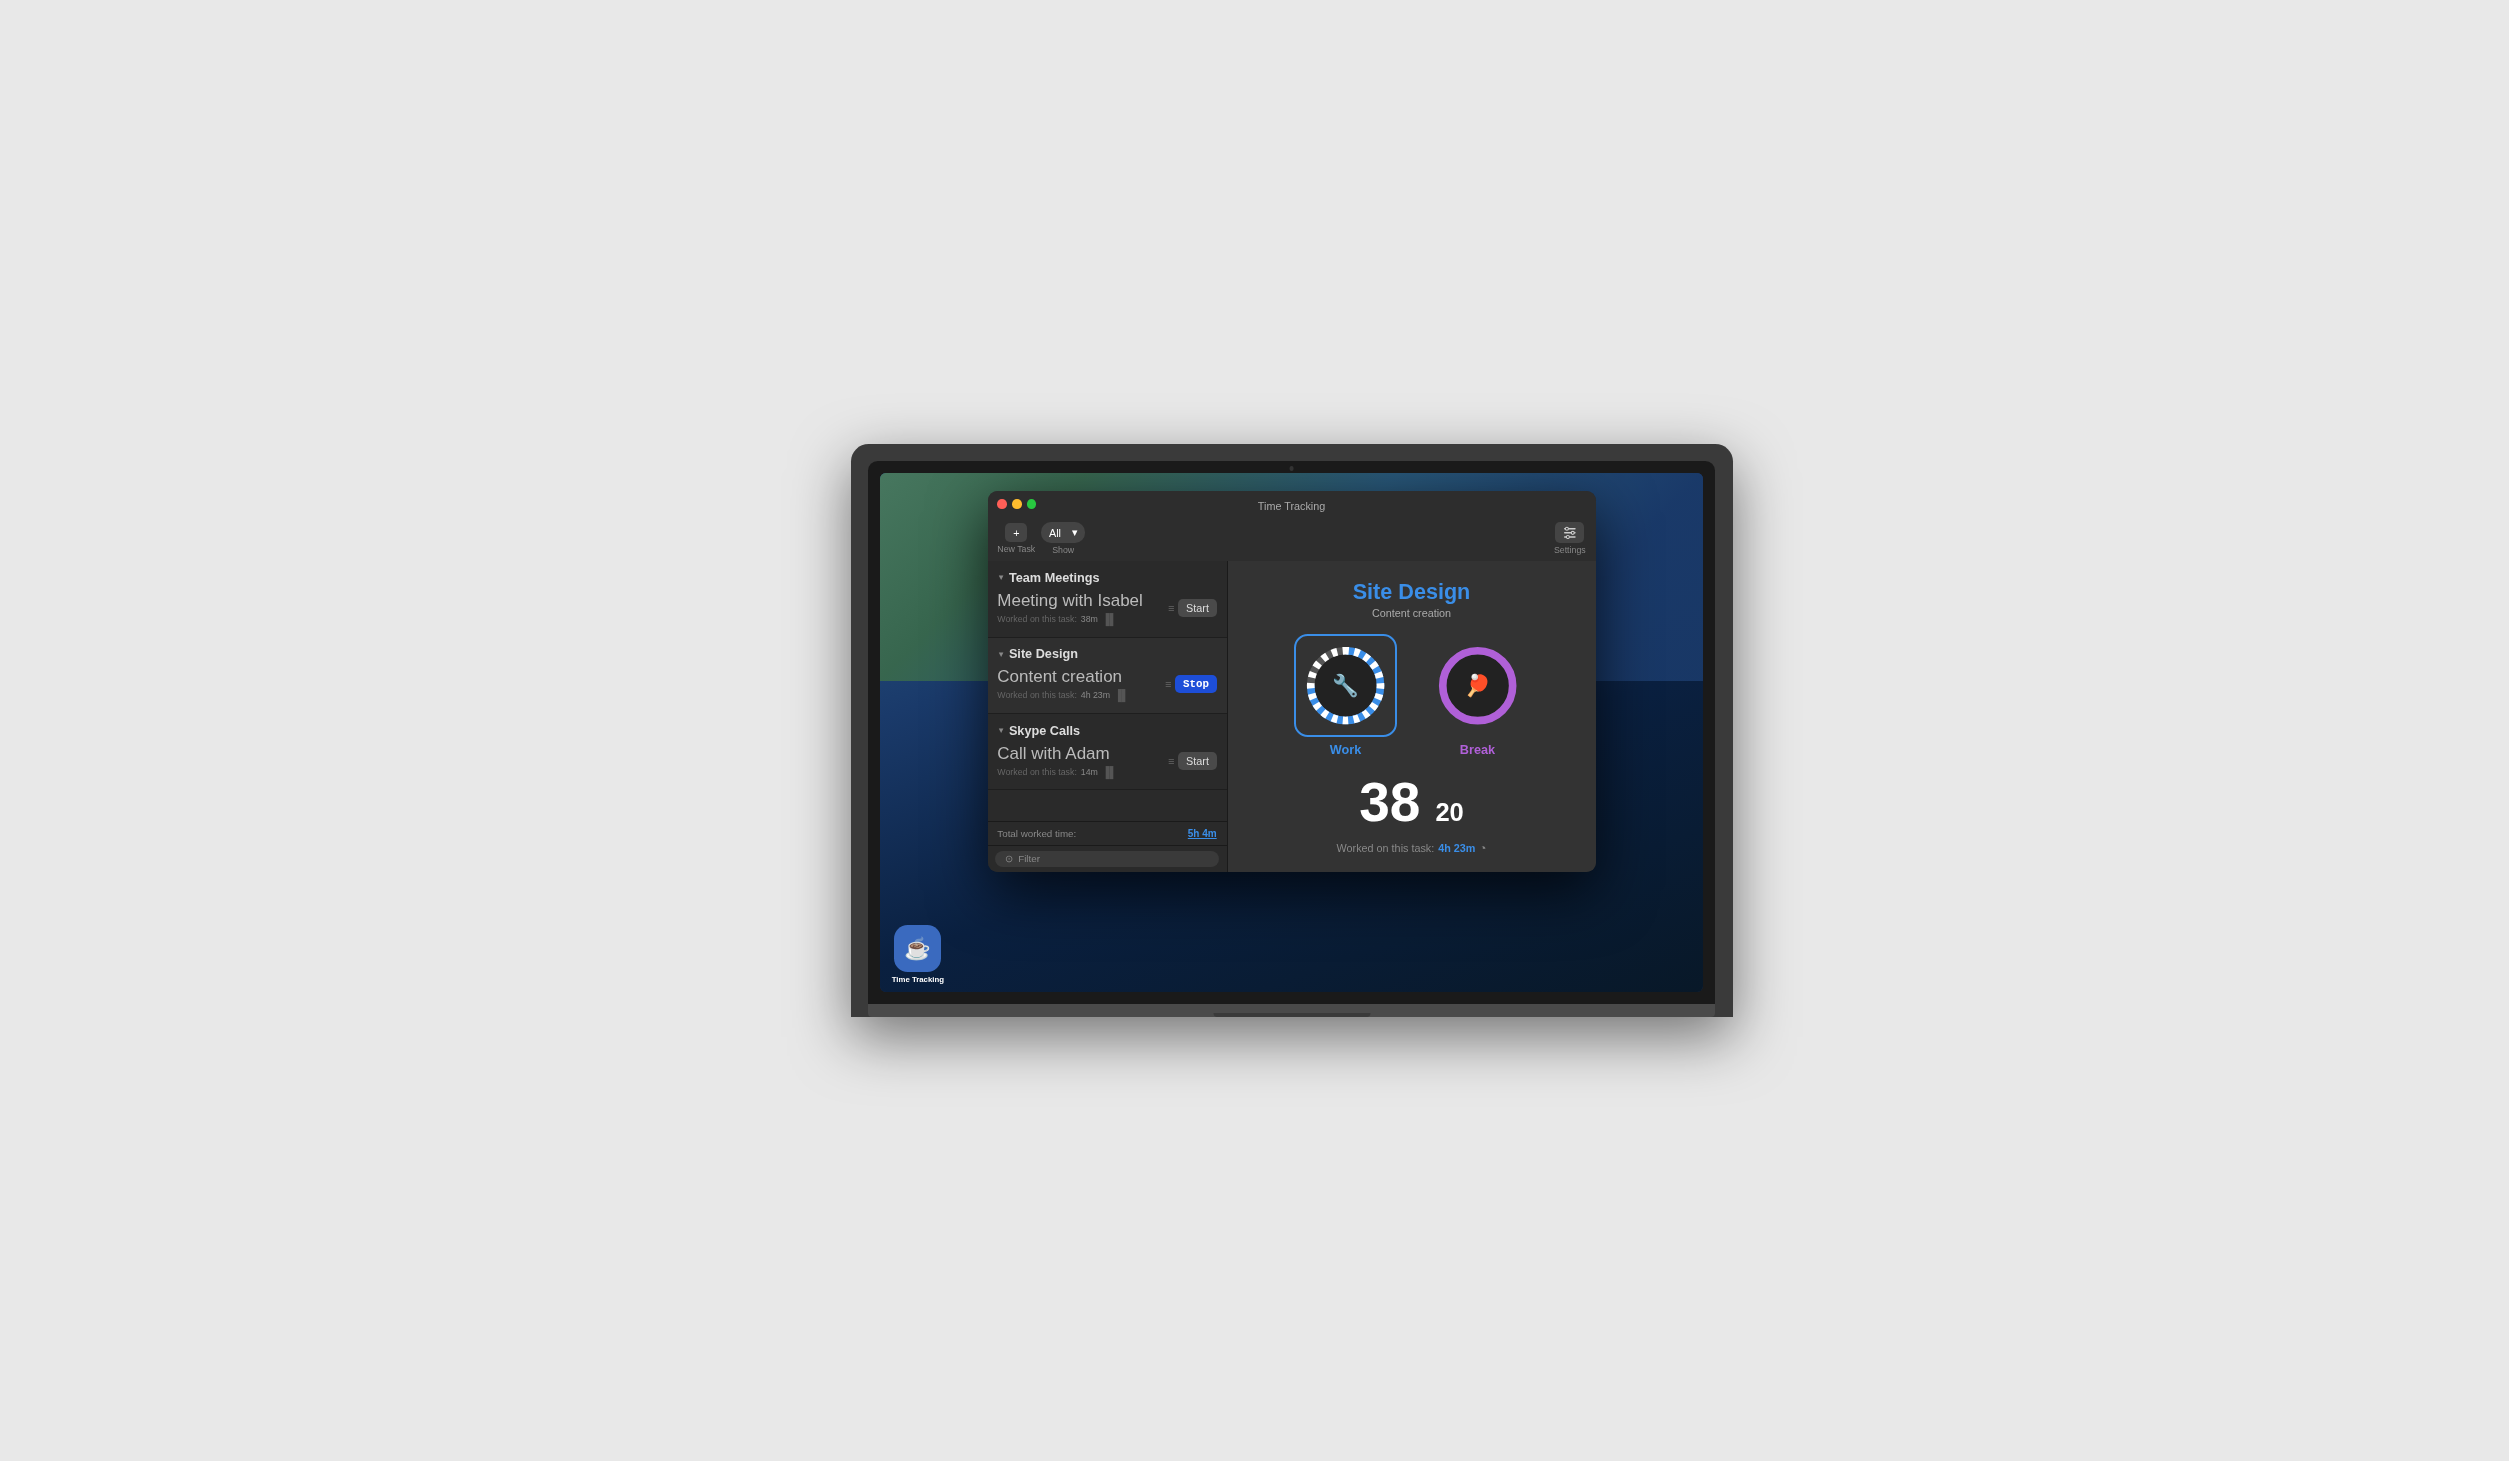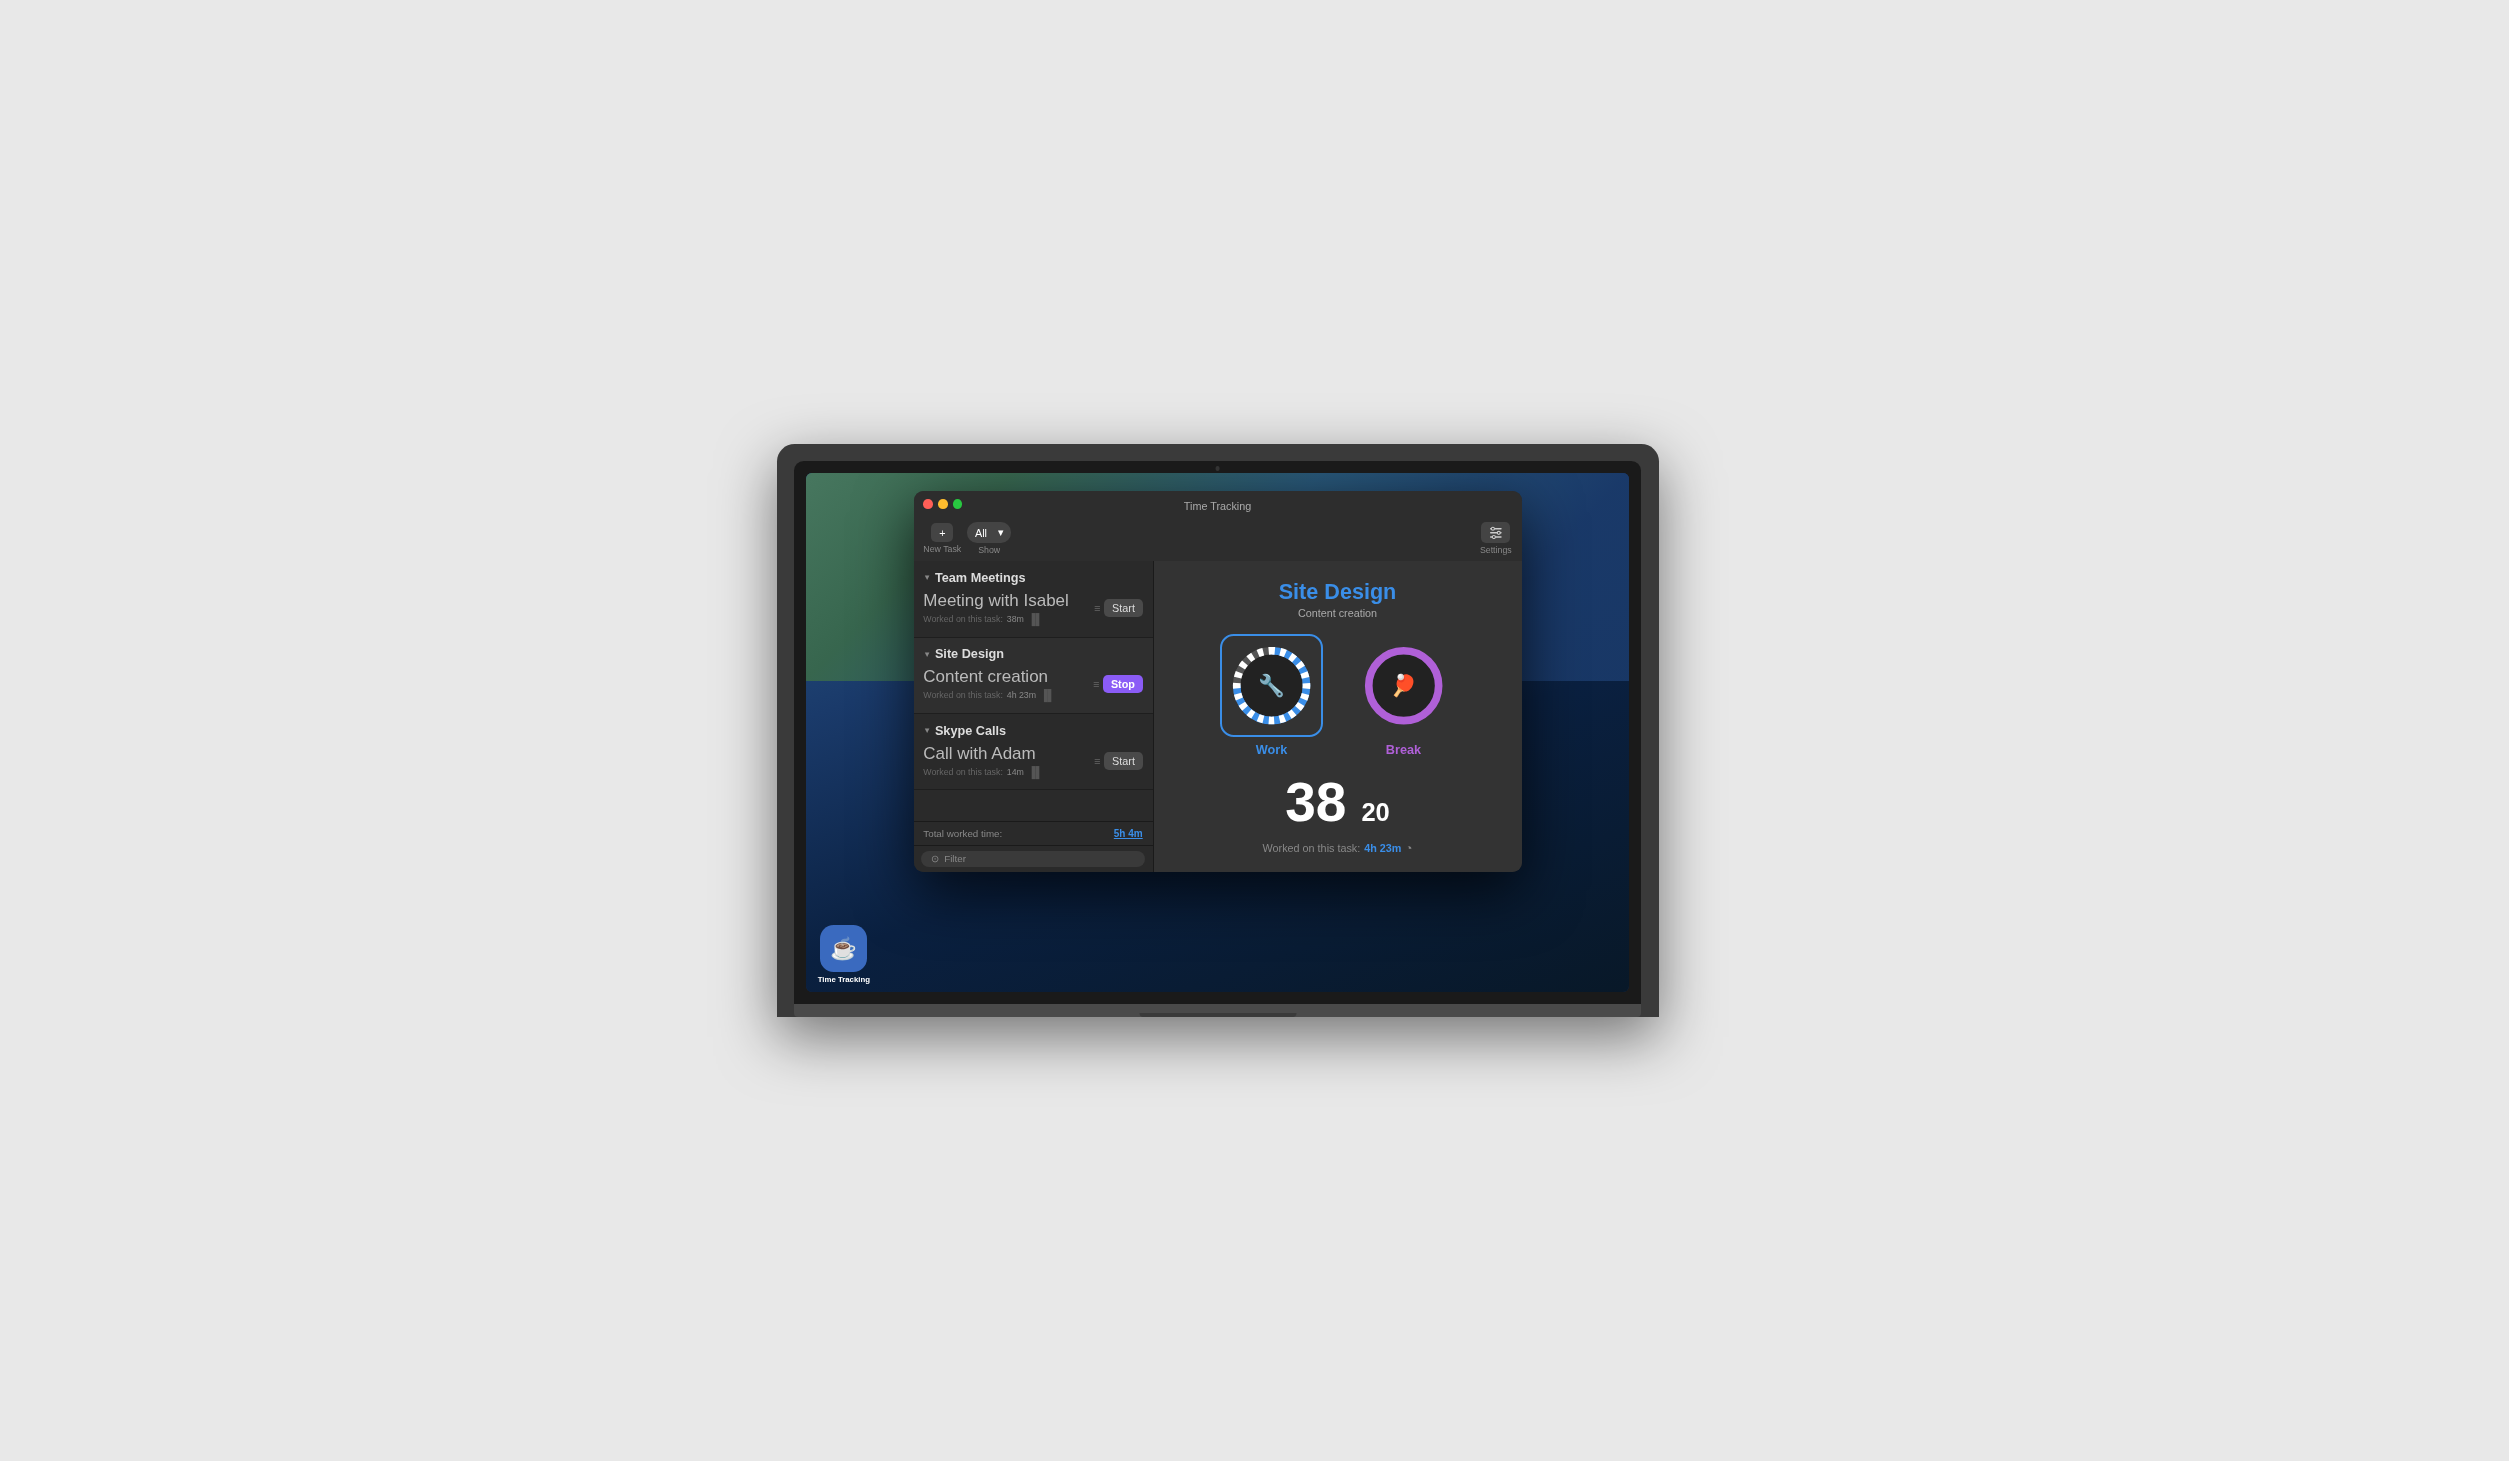--- a/index.html
+++ b/index.html
@@ -285,28 +285,29 @@
       border: none;
       border-radius: 4.9px;
       color: #ddd;
       padding: 2.9px 7.8px;
       font-size: 10.8px;
       cursor: pointer;
       font-weight: 500;
     }
 
     .stop-btn {
-      background: #8b5cf6;
+      background: #1d4ed8;
       border: none;
       border-radius: 4.9px;
       color: #fff;
       padding: 2.9px 7.8px;
       font-size: 10.8px;
       cursor: pointer;
       font-weight: 600;
+      font-family: Liberation Mono, monospace;
     }
 
     .bar-icon {
       color: #555;
       font-size: 10.8px;
     }
 
     .panel-footer {
       padding: 5.9px 9.8px;
       border-top: 1px solid #1a1a1a;
@@ -490,21 +491,21 @@
     .macbook-label {
       text-align: center;
       font-size: 9.8px;
       color: #888;
       padding: 3.9px;
     }
   </style>
 </head>
 <body>
 
-<div style="display:flex; flex-direction:column; align-items:flex-end; width:808px; margin:0 auto;">
+<div style="display:flex; flex-direction:column; align-items:flex-start; width:808px; margin:0 auto;">
   <div class="laptop-outer">
     <div class="laptop-screen-bezel">
       <div class="camera-dot"></div>
       <div class="laptop-screen">
         <div class="desktop-bg"></div>
 
         <div class="app-window">
 
           <div class="title-bar">
             <div class="window-controls">

